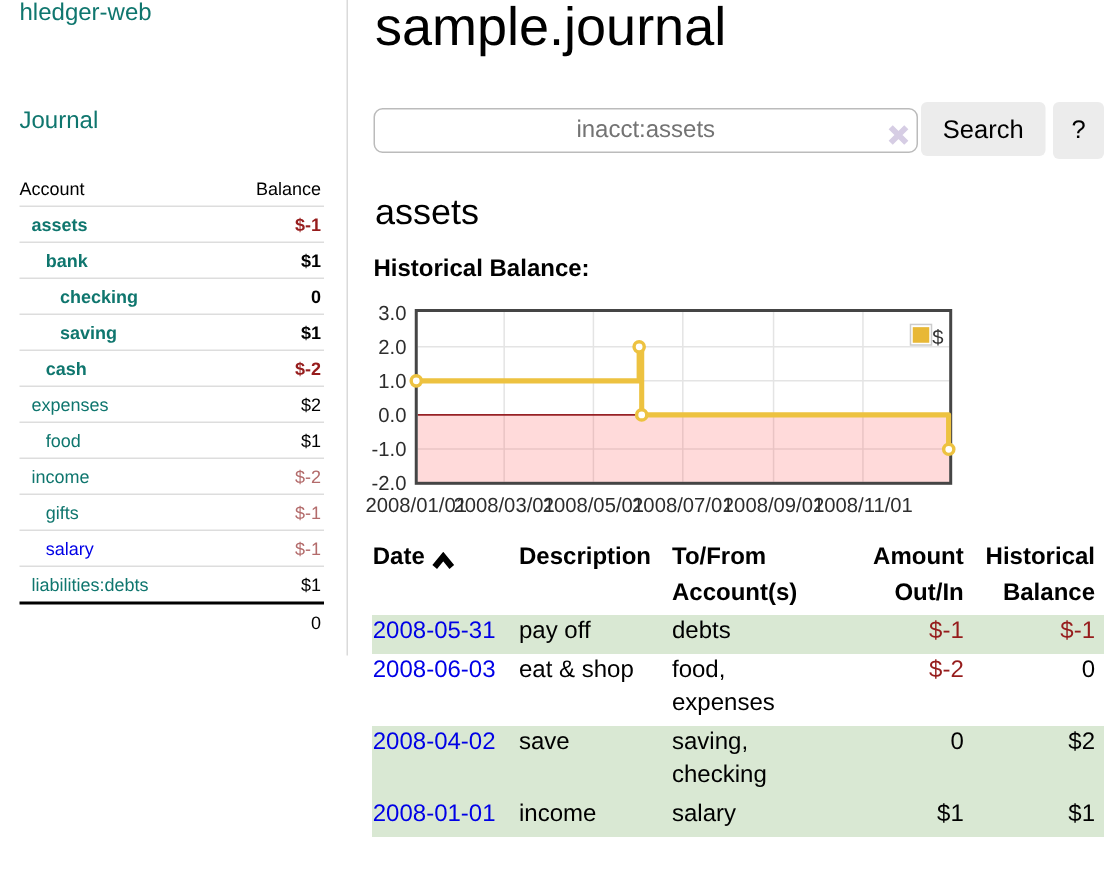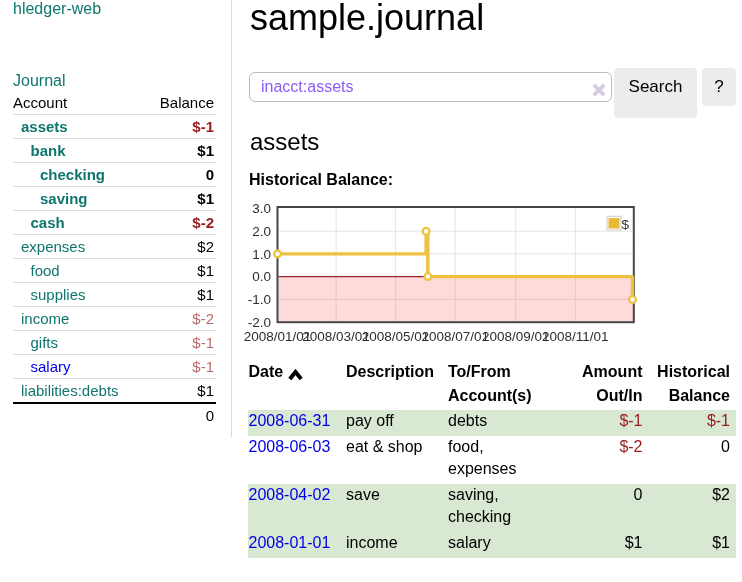--- a/index.html
+++ b/index.html
@@ -9,38 +9,38 @@
 .purple { color:#0f766e; }
 .blue { color:#0000e6; }
 .neg { color:#961c1c; }
 .negl { color:#b36b6b; }
 
 #divider { position:absolute; left:231px; top:0; width:1px; height:437px; background:#dadada; }
 
 #title { position:absolute; left:13px; top:0px; font-size:16px; }
 #journal { position:absolute; left:13px; top:72px; font-size:16px; }
 
-#acct { position:absolute; left:13px; top:91px; width:203px;
-        border-collapse:collapse; font-size:15px; }
+#acct { position:absolute; left:13px; top:114px; width:203px;
+        border-collapse:collapse; font-size:12px; }
 #acct td, #acct th { padding:0; font-weight:normal; text-align:left;
         height:20.8px; line-height:20.8px; padding-top:2.2px; white-space:nowrap; }
 #acct .r { text-align:right; padding-right:2px; }
 #acct tbody tr td { border-top:1px solid #ddd; }
 #acct tr.tot td { border-top:2px solid #000; }
 #acct .b { font-weight:bold; }
 #acct .l1 { padding-left:8px; }
 #acct .l2 { padding-left:17.5px; }
 #acct .l3 { padding-left:27px; }
 
 h1 { position:absolute; left:250px; top:-3px; font-size:36px; font-weight:normal; color:#000; }
 #sform { position:absolute; left:249px; top:72px; }
 #sinput { position:absolute; left:0; top:0; width:339px; height:28px; border:1px solid #bbb;
-          border-radius:6px; font-size:16px; line-height:28px; padding-left:11px; padding-right:11px; color:#8b5cf6; }
+          border-radius:6px; font-size:16px; line-height:28px; padding-left:11px; padding-right:11px; color:#737373;text-align:center; }
 #sx { position:absolute; left:343px; top:10.5px; }
-#sbtn { position:absolute; left:365px; top:-4px; width:83px; height:50px; background:#ececec;
+#sbtn { position:absolute; left:365px; top:-4px; width:83px; height:36px; background:#ececec;
         border-radius:4px; font-size:17px; text-align:center; line-height:38px; color:#000; }
 #qbtn { position:absolute; left:453px; top:-4px; width:34px; height:38px; background:#ececec;
         border-radius:4px; font-size:17px; text-align:center; line-height:38px; color:#000; }
 
 h2 { position:absolute; left:250px; top:128px; font-size:24px; font-weight:normal; color:#000; }
 #histlabel { position:absolute; left:249px; top:171px; font-size:16px; font-weight:bold; color:#000;text-align:center; }
 
 #chart { position:absolute; left:240px; top:195px; }
 
 #register { position:absolute; left:248px; top:358px; width:488px;
@@ -89,24 +89,20 @@
       </tr>
   <tr>
         <td class="l1"><a class="purple" href="#">expenses</a></td>
         <td class="r">$2</td>
       </tr>
   <tr>
         <td class="l2"><a class="purple" href="#">food</a></td>
         <td class="r">$1</td>
       </tr>
   <tr>
-        <td class="l2"><a class="purple" href="#">supplies</a></td>
-        <td class="r">$1</td>
-      </tr>
-  <tr>
         <td class="l1"><a class="purple" href="#">income</a></td>
         <td class="r negl">$-2</td>
       </tr>
   <tr>
         <td class="l2"><a class="purple" href="#">gifts</a></td>
         <td class="r negl">$-1</td>
       </tr>
   <tr>
         <td class="l2"><a class="blue" href="#">salary</a></td>
         <td class="r negl">$-1</td>
@@ -190,21 +186,21 @@
             <polyline points="1.8,10 7.5,3 13.2,10" fill="none" stroke="#000" stroke-width="4"></polyline>
           </svg></th>
     <th>Description</th>
     <th>To/From Account(s)</th>
     <th class="r a">Amount Out/In</th>
     <th class="r">Historical Balance</th>
   </tr>
  </thead>
  <tbody>
   <tr class="g">
-        <td><a class="blue" href="#">2008-06-31</a></td>
+        <td><a class="blue" href="#">2008-05-31</a></td>
         <td>pay off</td>
         <td>debts</td>
         <td class="r a neg">$-1</td>
         <td class="r neg">$-1</td>
       </tr>
   <tr>
         <td><a class="blue" href="#">2008-06-03</a></td>
         <td>eat &amp; shop</td>
         <td>food, expenses</td>
         <td class="r a neg">$-2</td>

